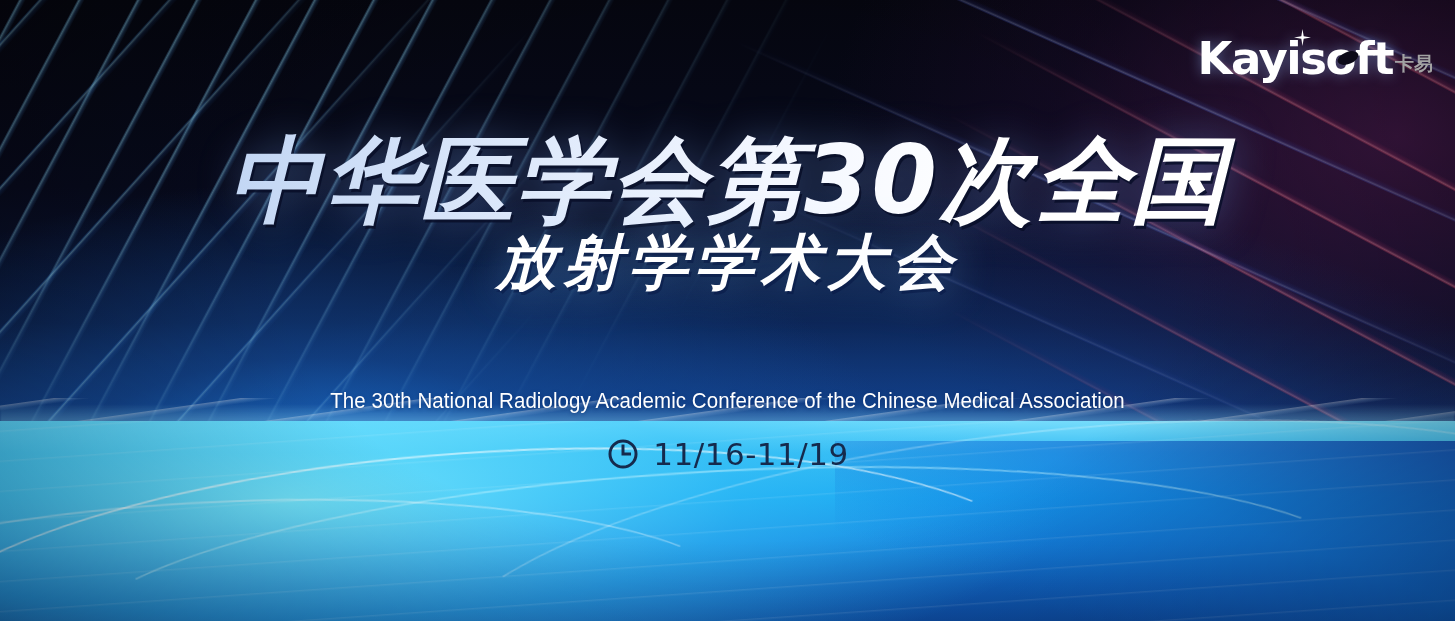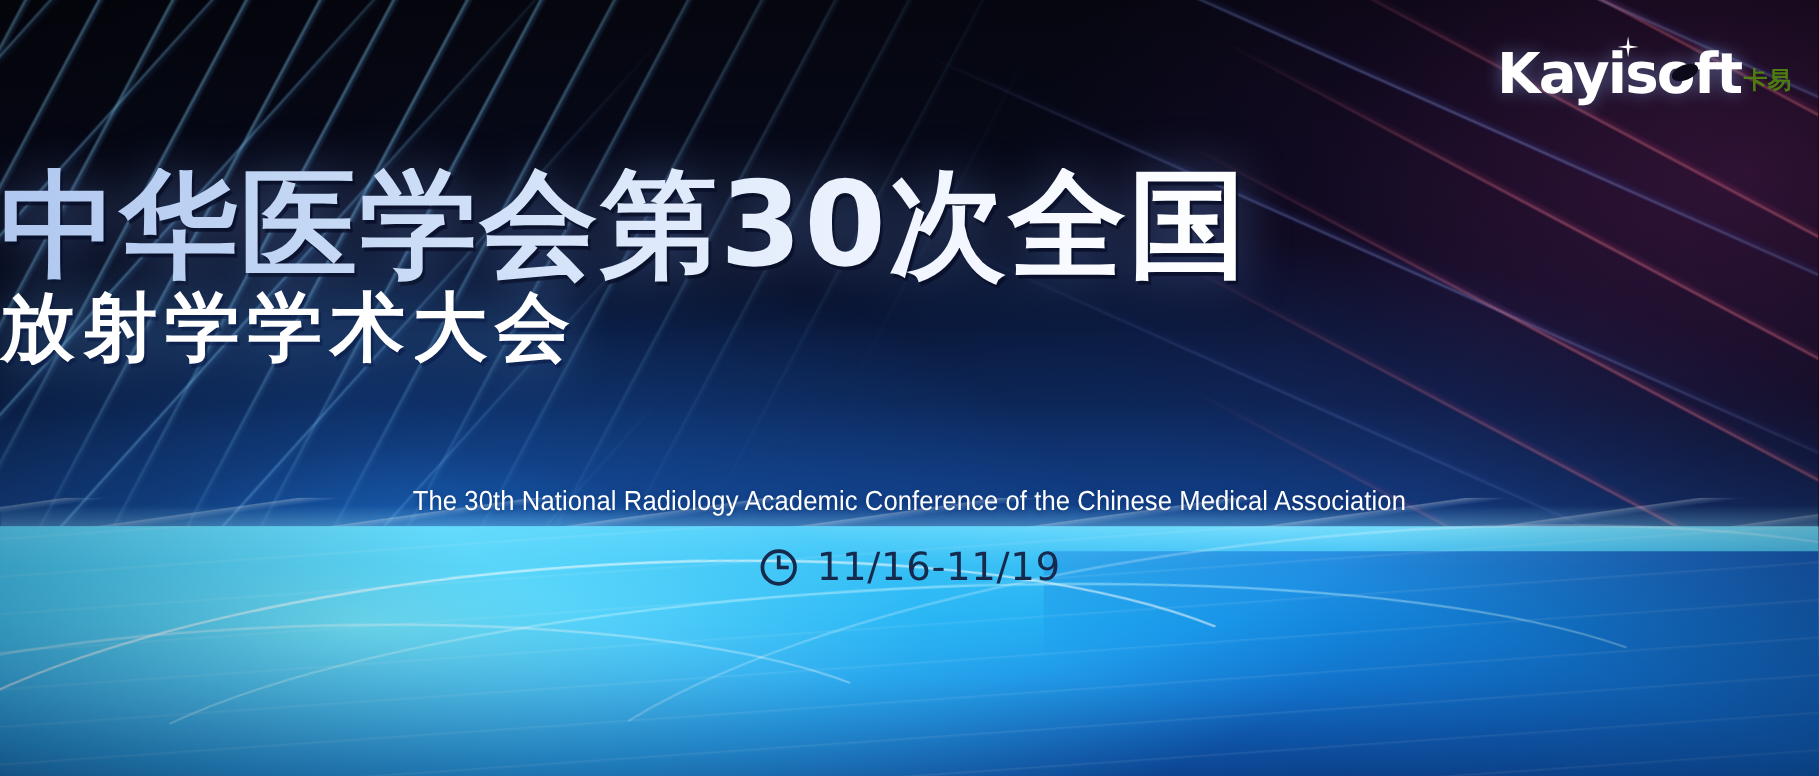--- a/index.html
+++ b/index.html
@@ -163,28 +163,28 @@
     position:absolute;left:96px;top:-7px;width:17px;height:17px;
     pointer-events:none;
   }
   .logo-swoosh{
     position:absolute;left:139px;top:16px;width:22px;height:12px;
     background:#0c0a18;border-radius:50%;
     transform:rotate(-22deg);pointer-events:none;
   }
   .logo-cn{
     font-family:"DejaVu Sans","Liberation Sans",sans-serif;
-    font-weight:700;font-size:19px;color:#4d7c0f;
+    font-weight:700;font-size:19px;color:#a3a3a3;
     margin-bottom:4px;letter-spacing:0px;
   }
 
   
   #headline{
     position:absolute;left:0;right:0;top:134px;
-    z-index:5;
+    text-align:center;z-index:5;font-style:italic;
   }
   .hl-line{
     font-family:"DejaVu Sans","Liberation Sans",sans-serif;
     font-weight:700;
     line-height:1;
     white-space:nowrap;
   }
   .hl1{
     font-size:94px;letter-spacing:2px;
     background:linear-gradient(97deg,#b0c7ef 0%,#c2d6f4 16%,#dbe7fa 34%,#f2f6ff 52%,#ffffff 68%,#ffffff 100%);

